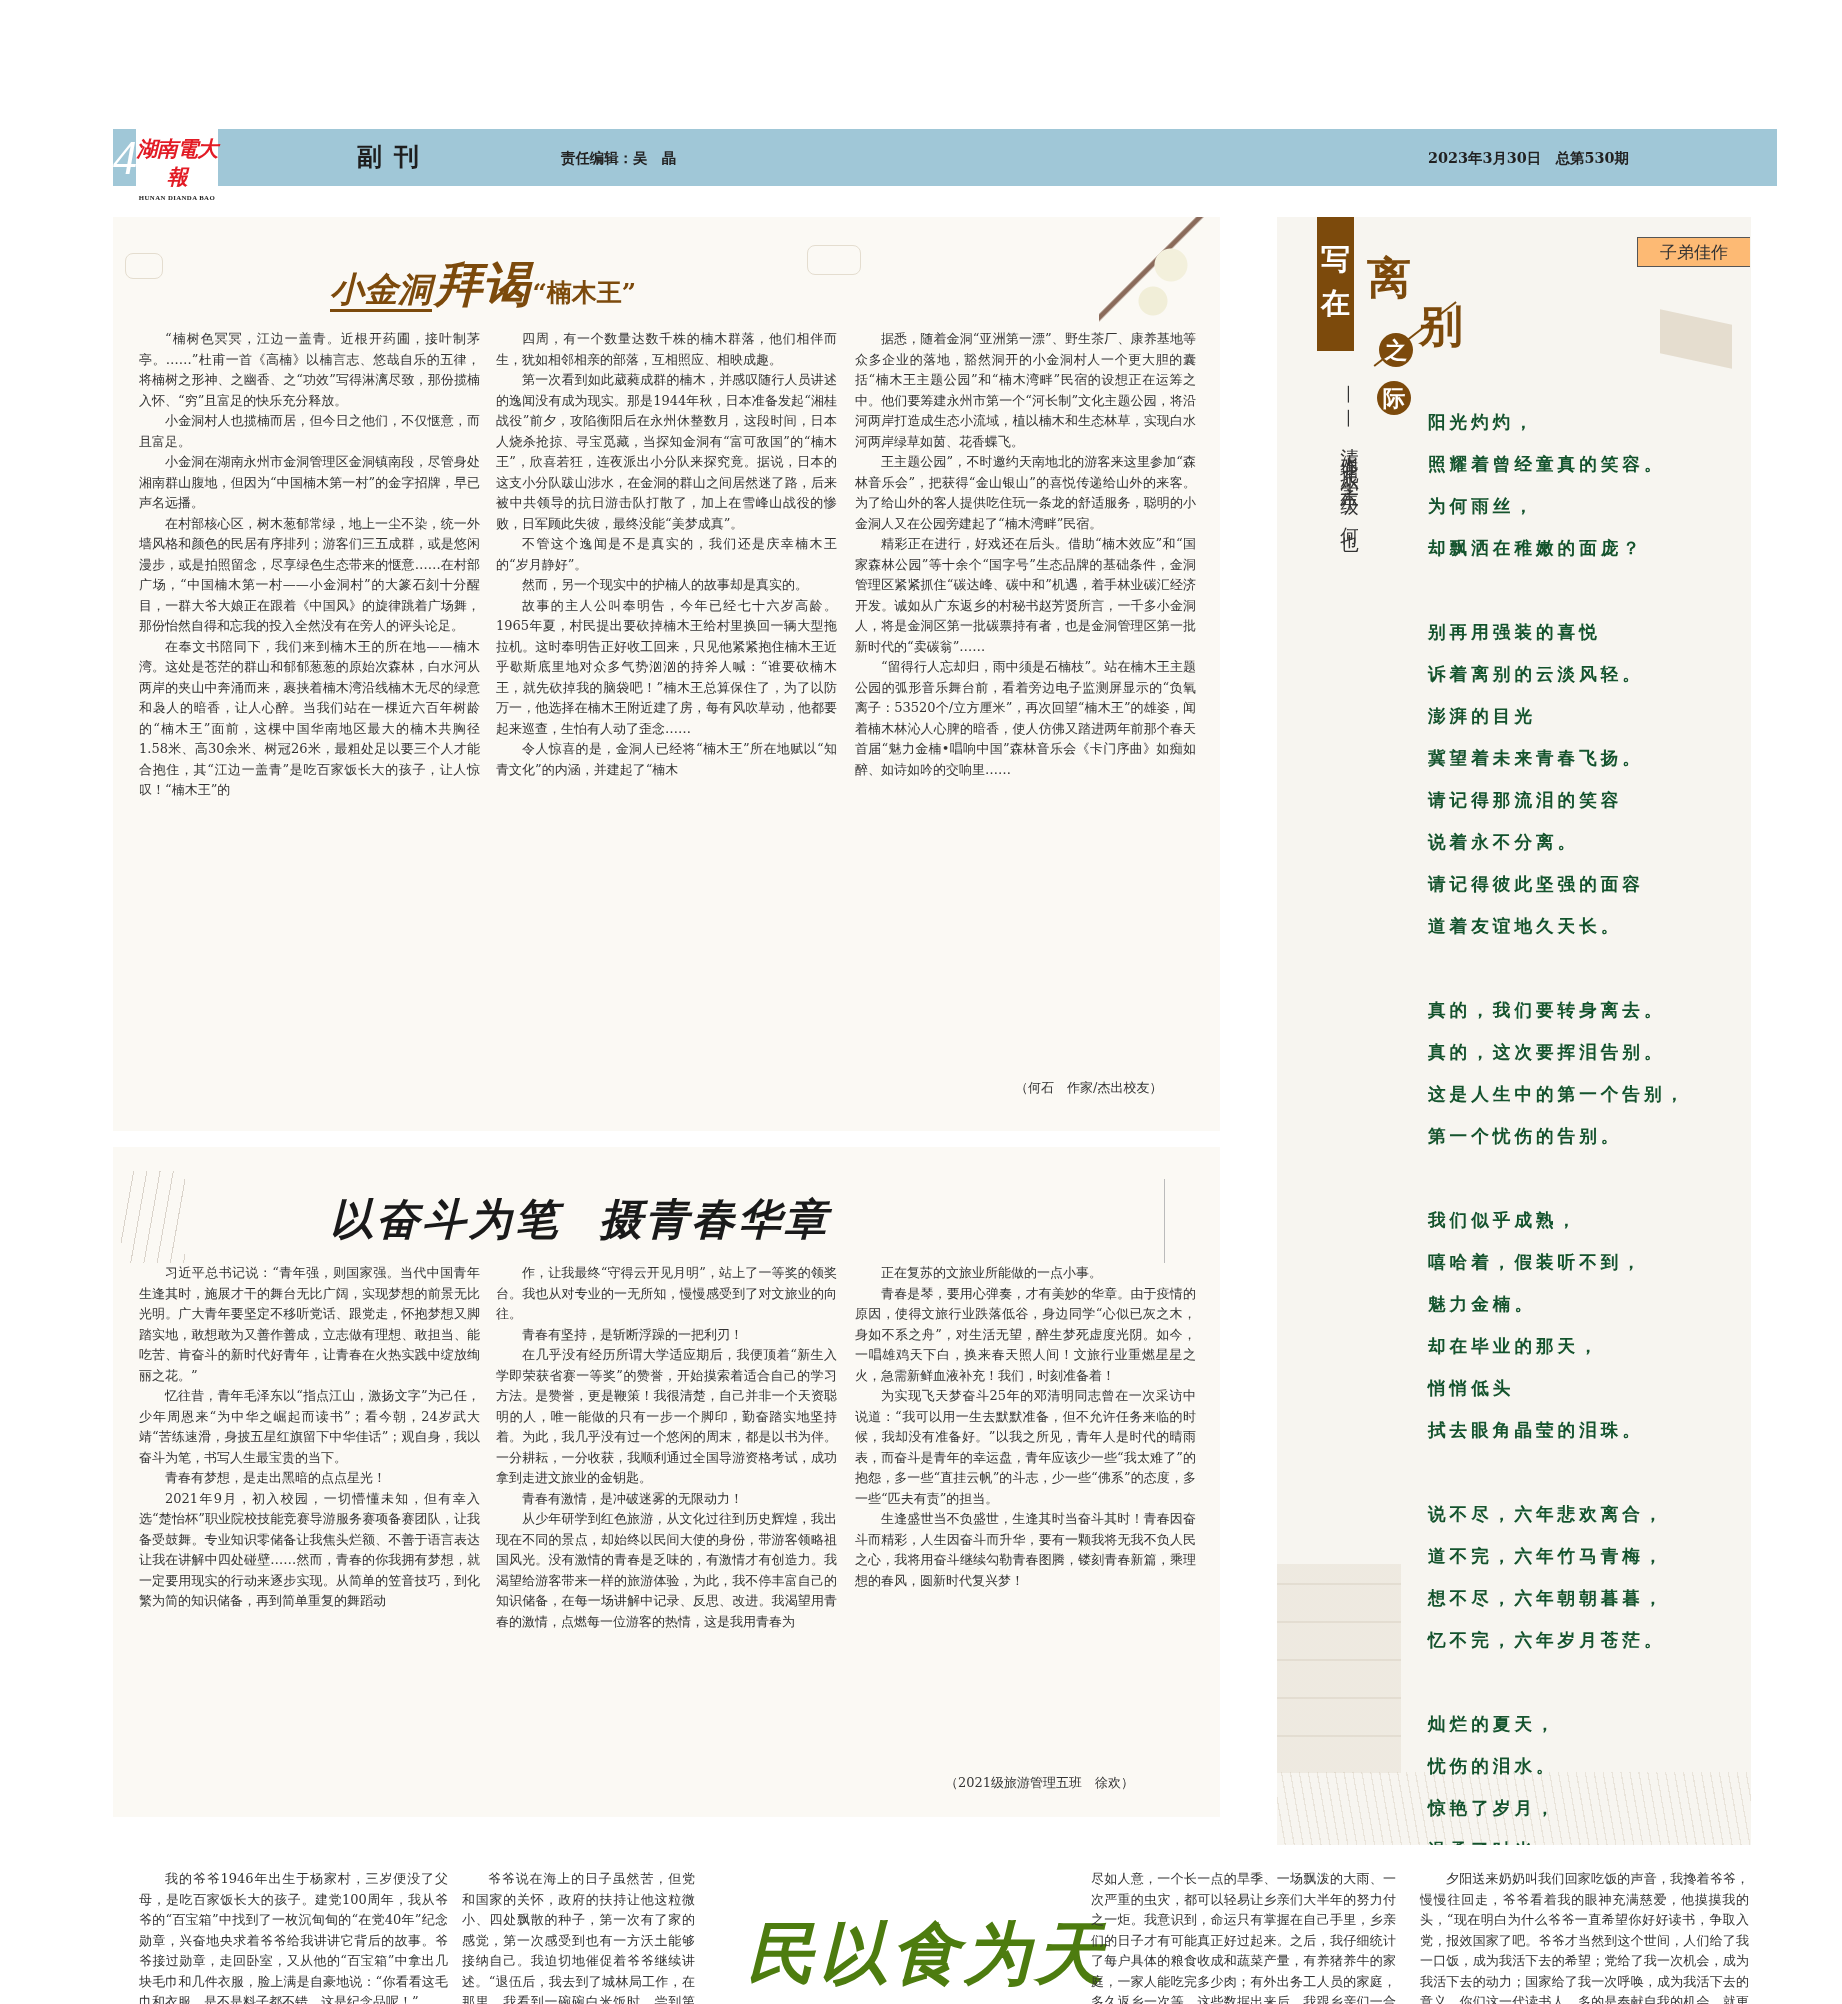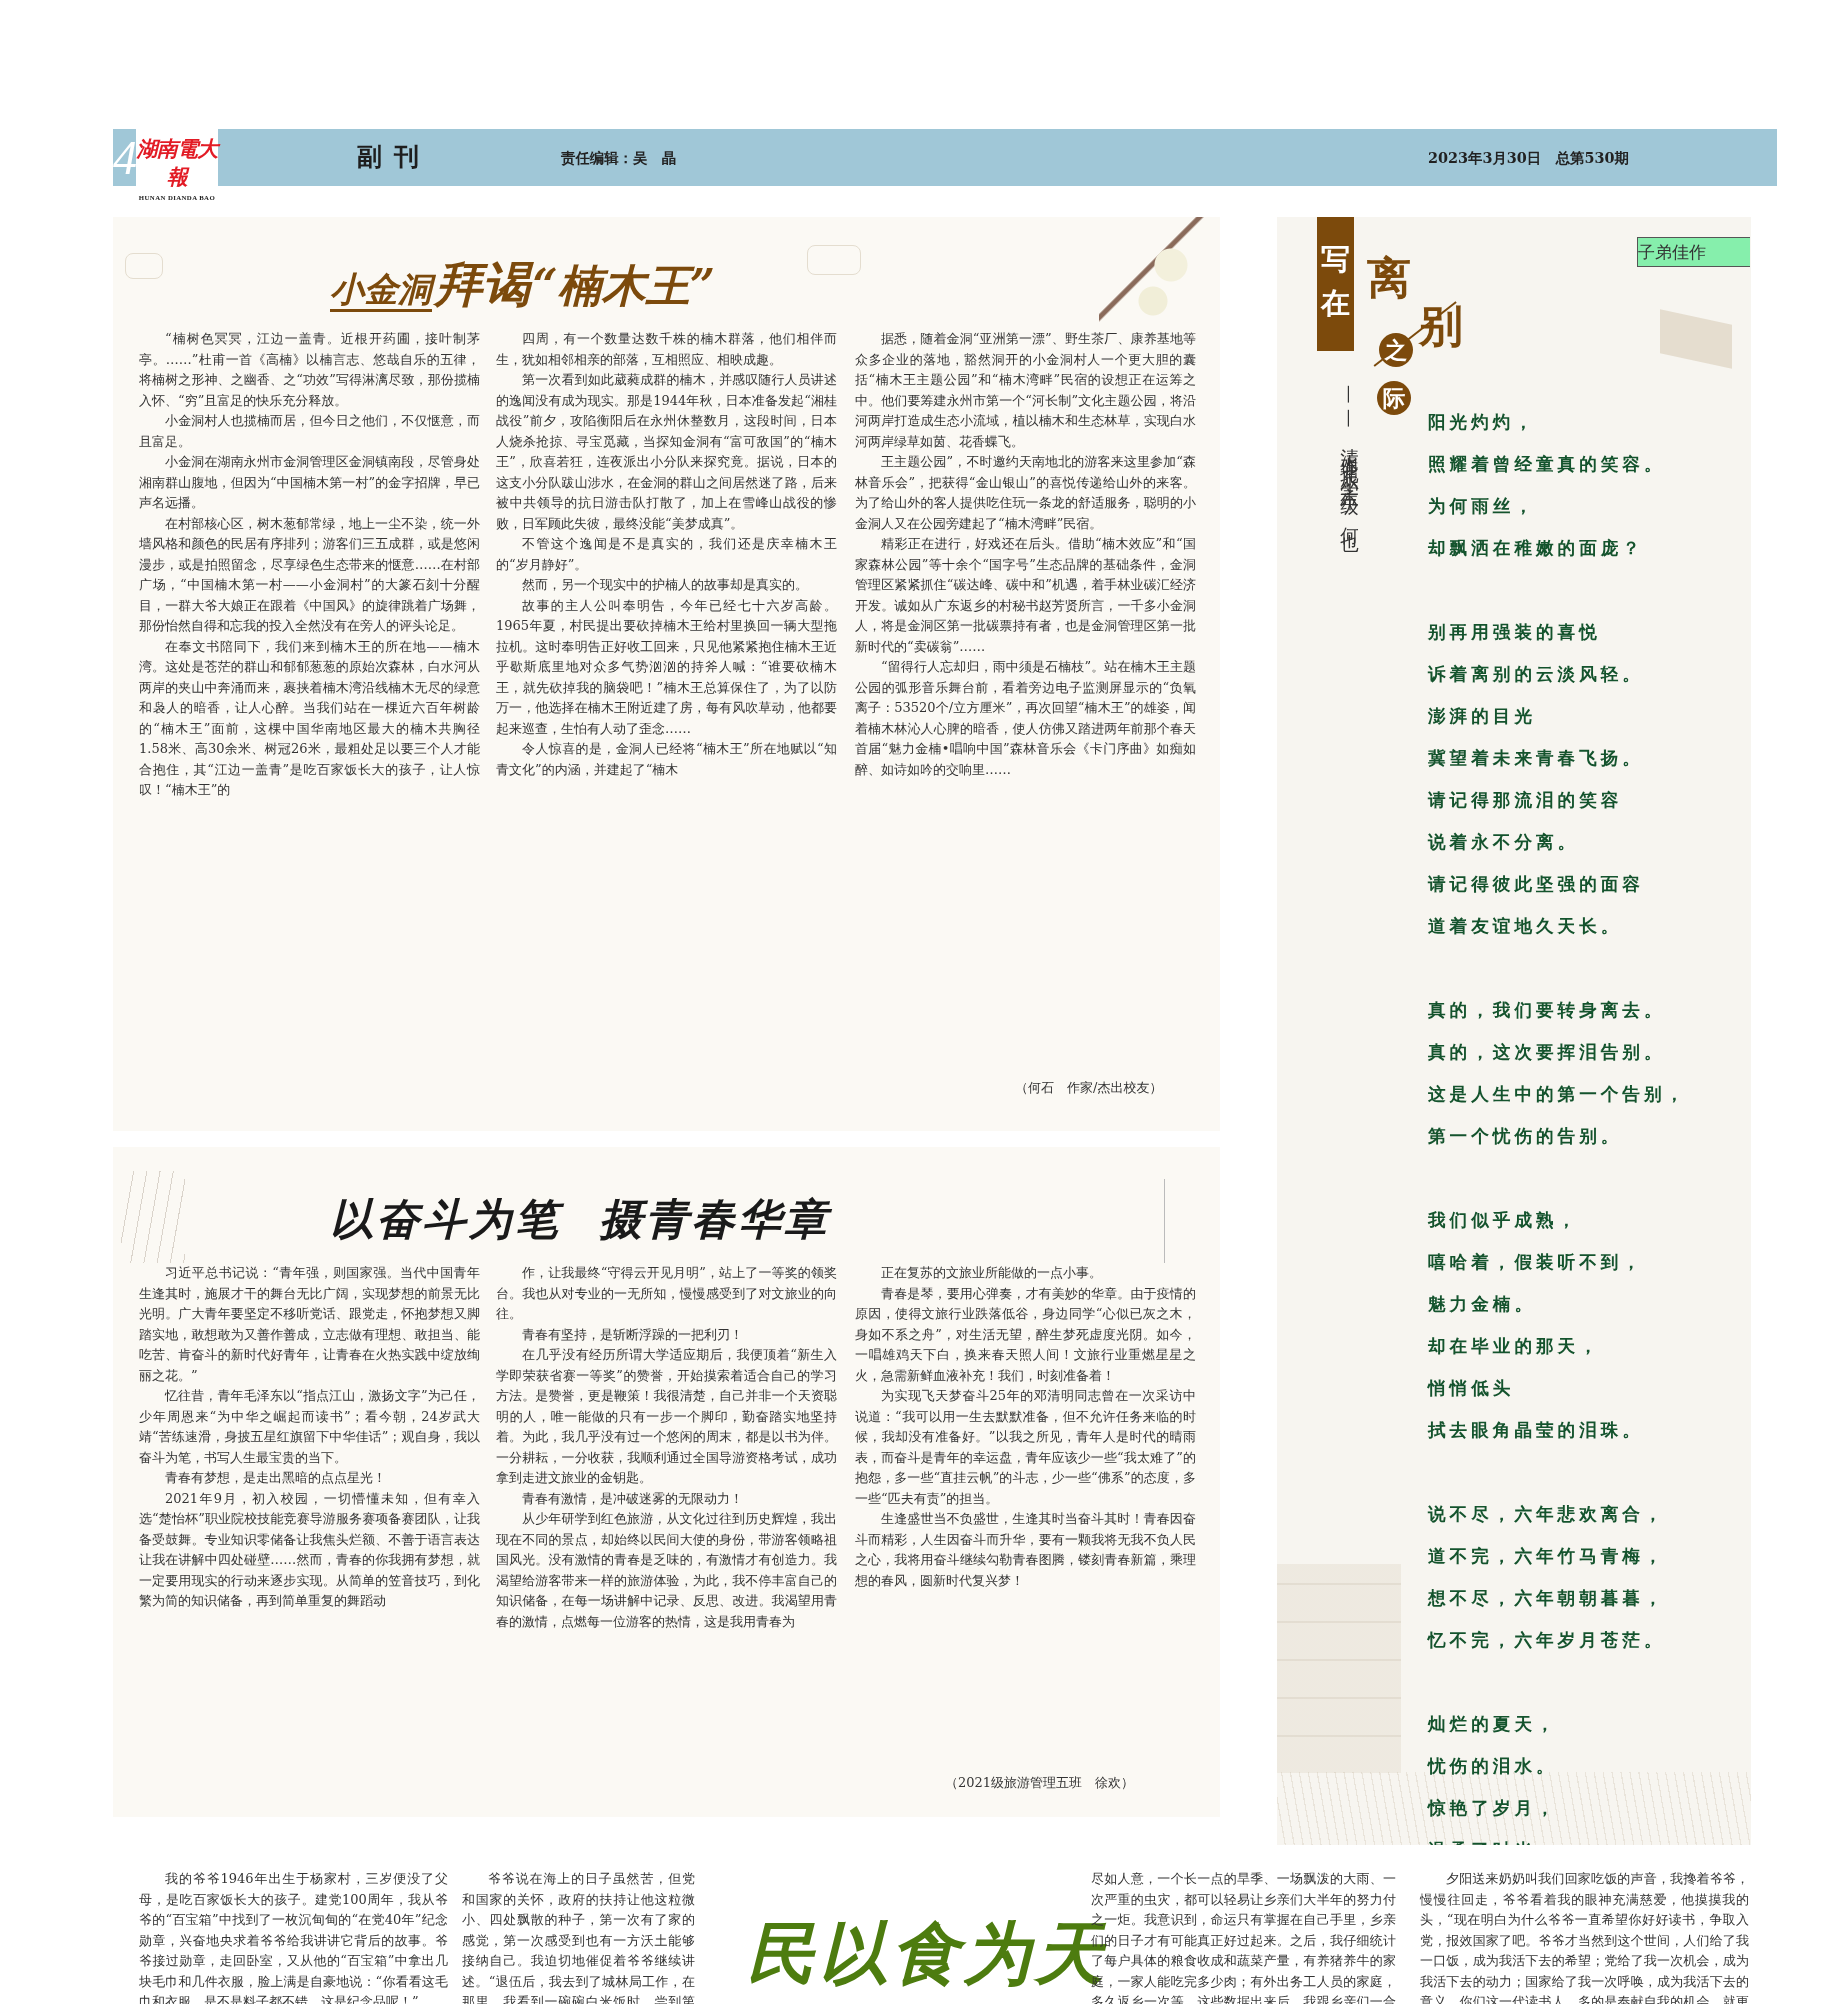--- a/index.html
+++ b/index.html
@@ -22,21 +22,21 @@
   .title{font-weight:bold;}
   .col{font-size:13px;line-height:20.5px;text-align:justify;color:#333;}
   .col p{margin:0;text-indent:2em;}
   .by{font-size:13px;color:#333;}
   
   .side{left:1277px;top:217px;width:474px;height:1636px;background:#f7f5f0;}
   .poem{font-size:17.6px;line-height:42px;font-weight:bold;color:#14532d;letter-spacing:4px;
         font-family:"DejaVu Serif",serif;}
   .poem .gap{height:42px;}
   .tag{left:1637px;top:237px;width:112px;height:28px;border:1.2px double #555;border-right:none;
-       font-size:17px;line-height:28px;text-align:left;color:#333;background:#86efac;}
+       font-size:17px;line-height:28px;text-align:center;color:#333;background:#fdba74;}
   .stitle{left:1317px;top:217px;width:37px;height:134px;background:#7c4a0c;color:#fff;
           font-size:29px;font-weight:bold;text-align:center;line-height:44px;padding-top:20px;box-sizing:border-box;}
   .li{color:#7c4a0c;font-size:44px;font-weight:bold;}
   .zhi{width:34px;height:34px;border-radius:50%;background:#7c4a0c;color:#fff;font-size:22.5px;font-weight:bold;
        text-align:center;line-height:34px;}
   .vert{writing-mode:vertical-rl;font-size:18.4px;letter-spacing:5.6px;color:#333;}
   .grass{left:1277px;top:1772px;width:474px;height:80px;
          background:repeating-linear-gradient(80deg,rgba(170,150,120,0.18) 0 1.2px,transparent 1.2px 8.8px);}
   .cloud{border:1.6px solid #e4ddcf;border-radius:8px;}
 </style>
@@ -53,21 +53,21 @@
 <div class="abs editor">责任编辑：吴　晶</div>
 <div class="abs date">2023年3月30日　总第530期</div>
 
 <div class="abs box" style="left:113px;top:217px;width:1107px;height:914px;">
   <div class="abs cloud" style="left:12px;top:36px;width:36px;height:24px;"></div>
   <div class="abs cloud" style="left:694px;top:28px;width:52px;height:28px;"></div>
   <div class="abs" style="left:986px;top:0;width:120px;height:120px;background:radial-gradient(circle at 60% 40%,#f3f0dc 0 16px,transparent 17px),radial-gradient(circle at 45% 70%,#f1eed8 0 14px,transparent 15px),linear-gradient(135deg,transparent 40%,#8a6a5a 41% 43%,transparent 44%);"></div>
   <div class="abs title" style="left:217px;top:36px;color:#7c4a0c;white-space:nowrap;">
     <span style="font-size:34px;font-style:italic;border-bottom:3.2px solid #7c4a0c;">小金洞</span>
     <span style="font-size:48px;font-style:italic;">拜谒</span>
-    <span style="font-size:44px;font-style:italic;">“楠木王”</span>
+    <span style="font-size:25px;">“楠木王”</span>
   </div>
   <div class="abs col" style="left:26px;top:112px;width:341px;">
     <p>“楠树色冥冥，江边一盖青。近根开药圃，接叶制茅亭。……”杜甫一首《高楠》以楠言志、悠哉自乐的五律，将楠树之形神、之幽香、之“功效”写得淋漓尽致，那份揽楠入怀、“穷”且富足的快乐充分释放。</p>
       <p>小金洞村人也揽楠而居，但今日之他们，不仅惬意，而且富足。</p>
       <p>小金洞在湖南永州市金洞管理区金洞镇南段，尽管身处湘南群山腹地，但因为“中国楠木第一村”的金字招牌，早已声名远播。</p>
       <p>在村部核心区，树木葱郁常绿，地上一尘不染，统一外墙风格和颜色的民居有序排列；游客们三五成群，或是悠闲漫步，或是拍照留念，尽享绿色生态带来的惬意……在村部广场，“中国楠木第一村——小金洞村”的大篆石刻十分醒目，一群大爷大娘正在跟着《中国风》的旋律跳着广场舞，那份怡然自得和忘我的投入全然没有在旁人的评头论足。</p>
       <p>在奉文书陪同下，我们来到楠木王的所在地——楠木湾。这处是苍茫的群山和郁郁葱葱的原始次森林，白水河从两岸的夹山中奔涌而来，裹挟着楠木湾沿线楠木无尽的绿意和袅人的暗香，让人心醉。当我们站在一棵近六百年树龄的“楠木王”面前，这棵中国华南地区最大的楠木共胸径1.58米、高30余米、树冠26米，最粗处足以要三个人才能合抱住，其“江边一盖青”是吃百家饭长大的孩子，让人惊叹！“楠木王”的</p>
   </div>
   <div class="abs col" style="left:383px;top:112px;width:341px;">
     <p>四周，有一个数量达数千株的楠木群落，他们相伴而生，犹如相邻相亲的部落，互相照应、相映成趣。</p>

